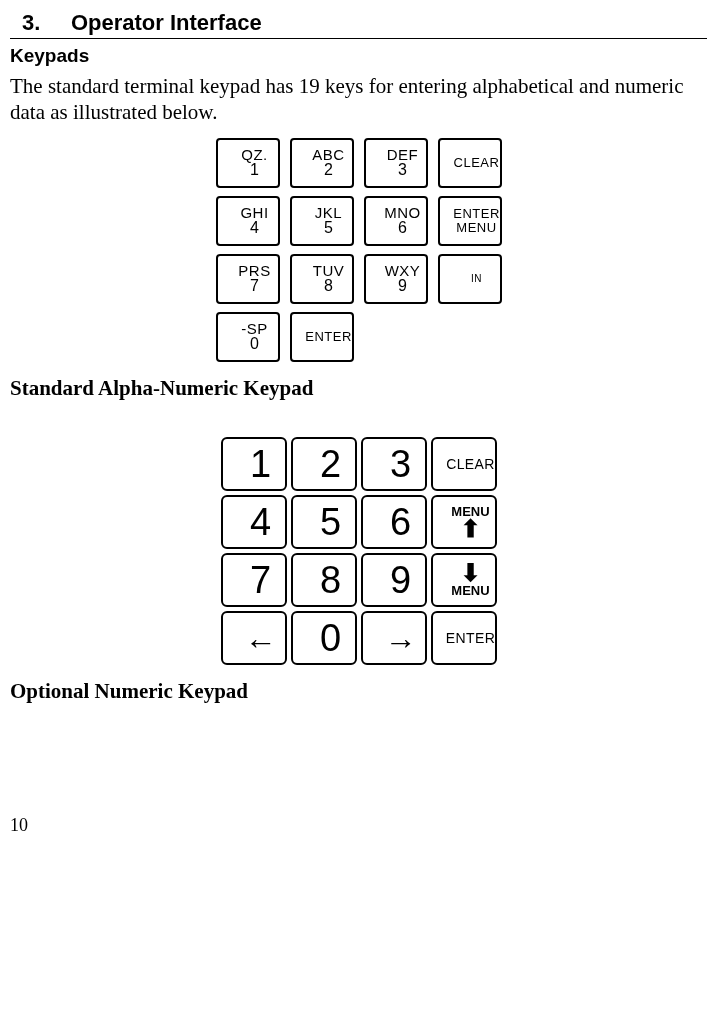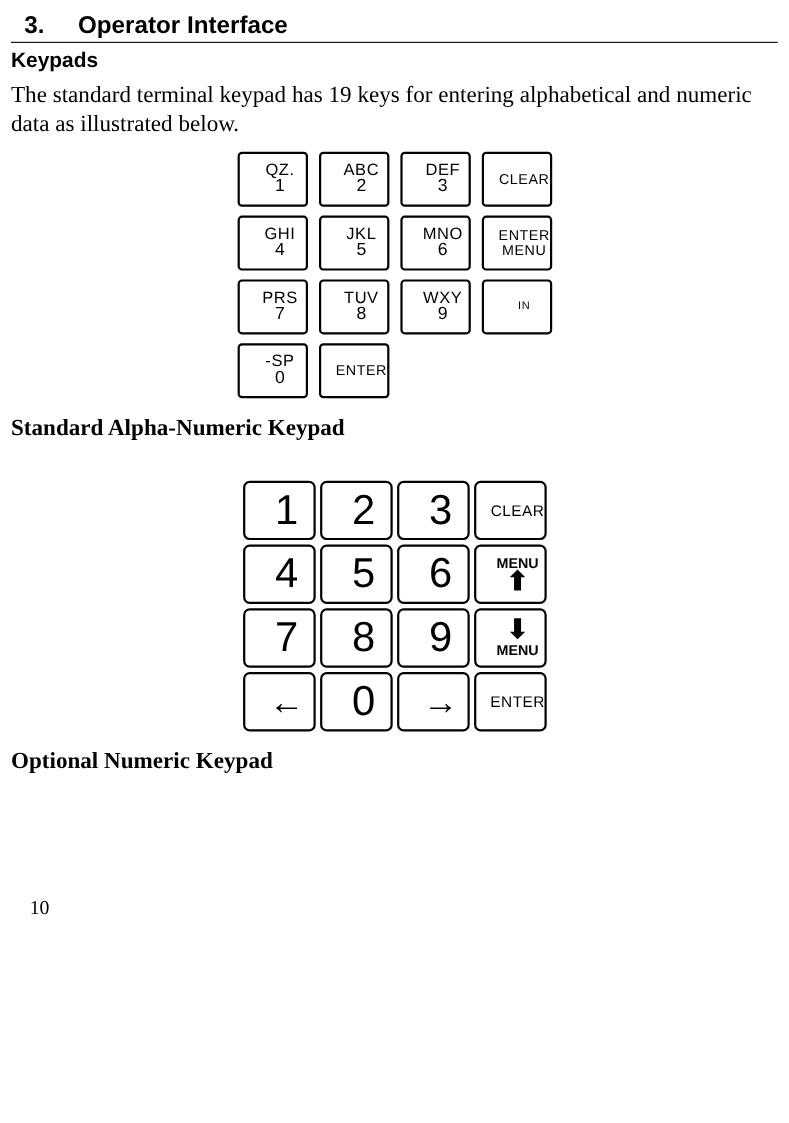--- a/index.html
+++ b/index.html
@@ -272,14 +272,14 @@
   <div class="key">
       <span class="arrow-lr">→</span>
     </div>
   <div class="key">
       <span class="func-s">ENTER</span>
     </div>
 </div>
 <div class="caption caption2">Optional Numeric Keypad</div>
 
 <div class="footer">
-  <span class="page-num" style="left:17px; bottom:0;margin-top:24px;">10</span>
+  <span class="page-num" style="left:0; bottom:0;margin-top:24px;">10</span>
 </div>
 
 </body></html>

